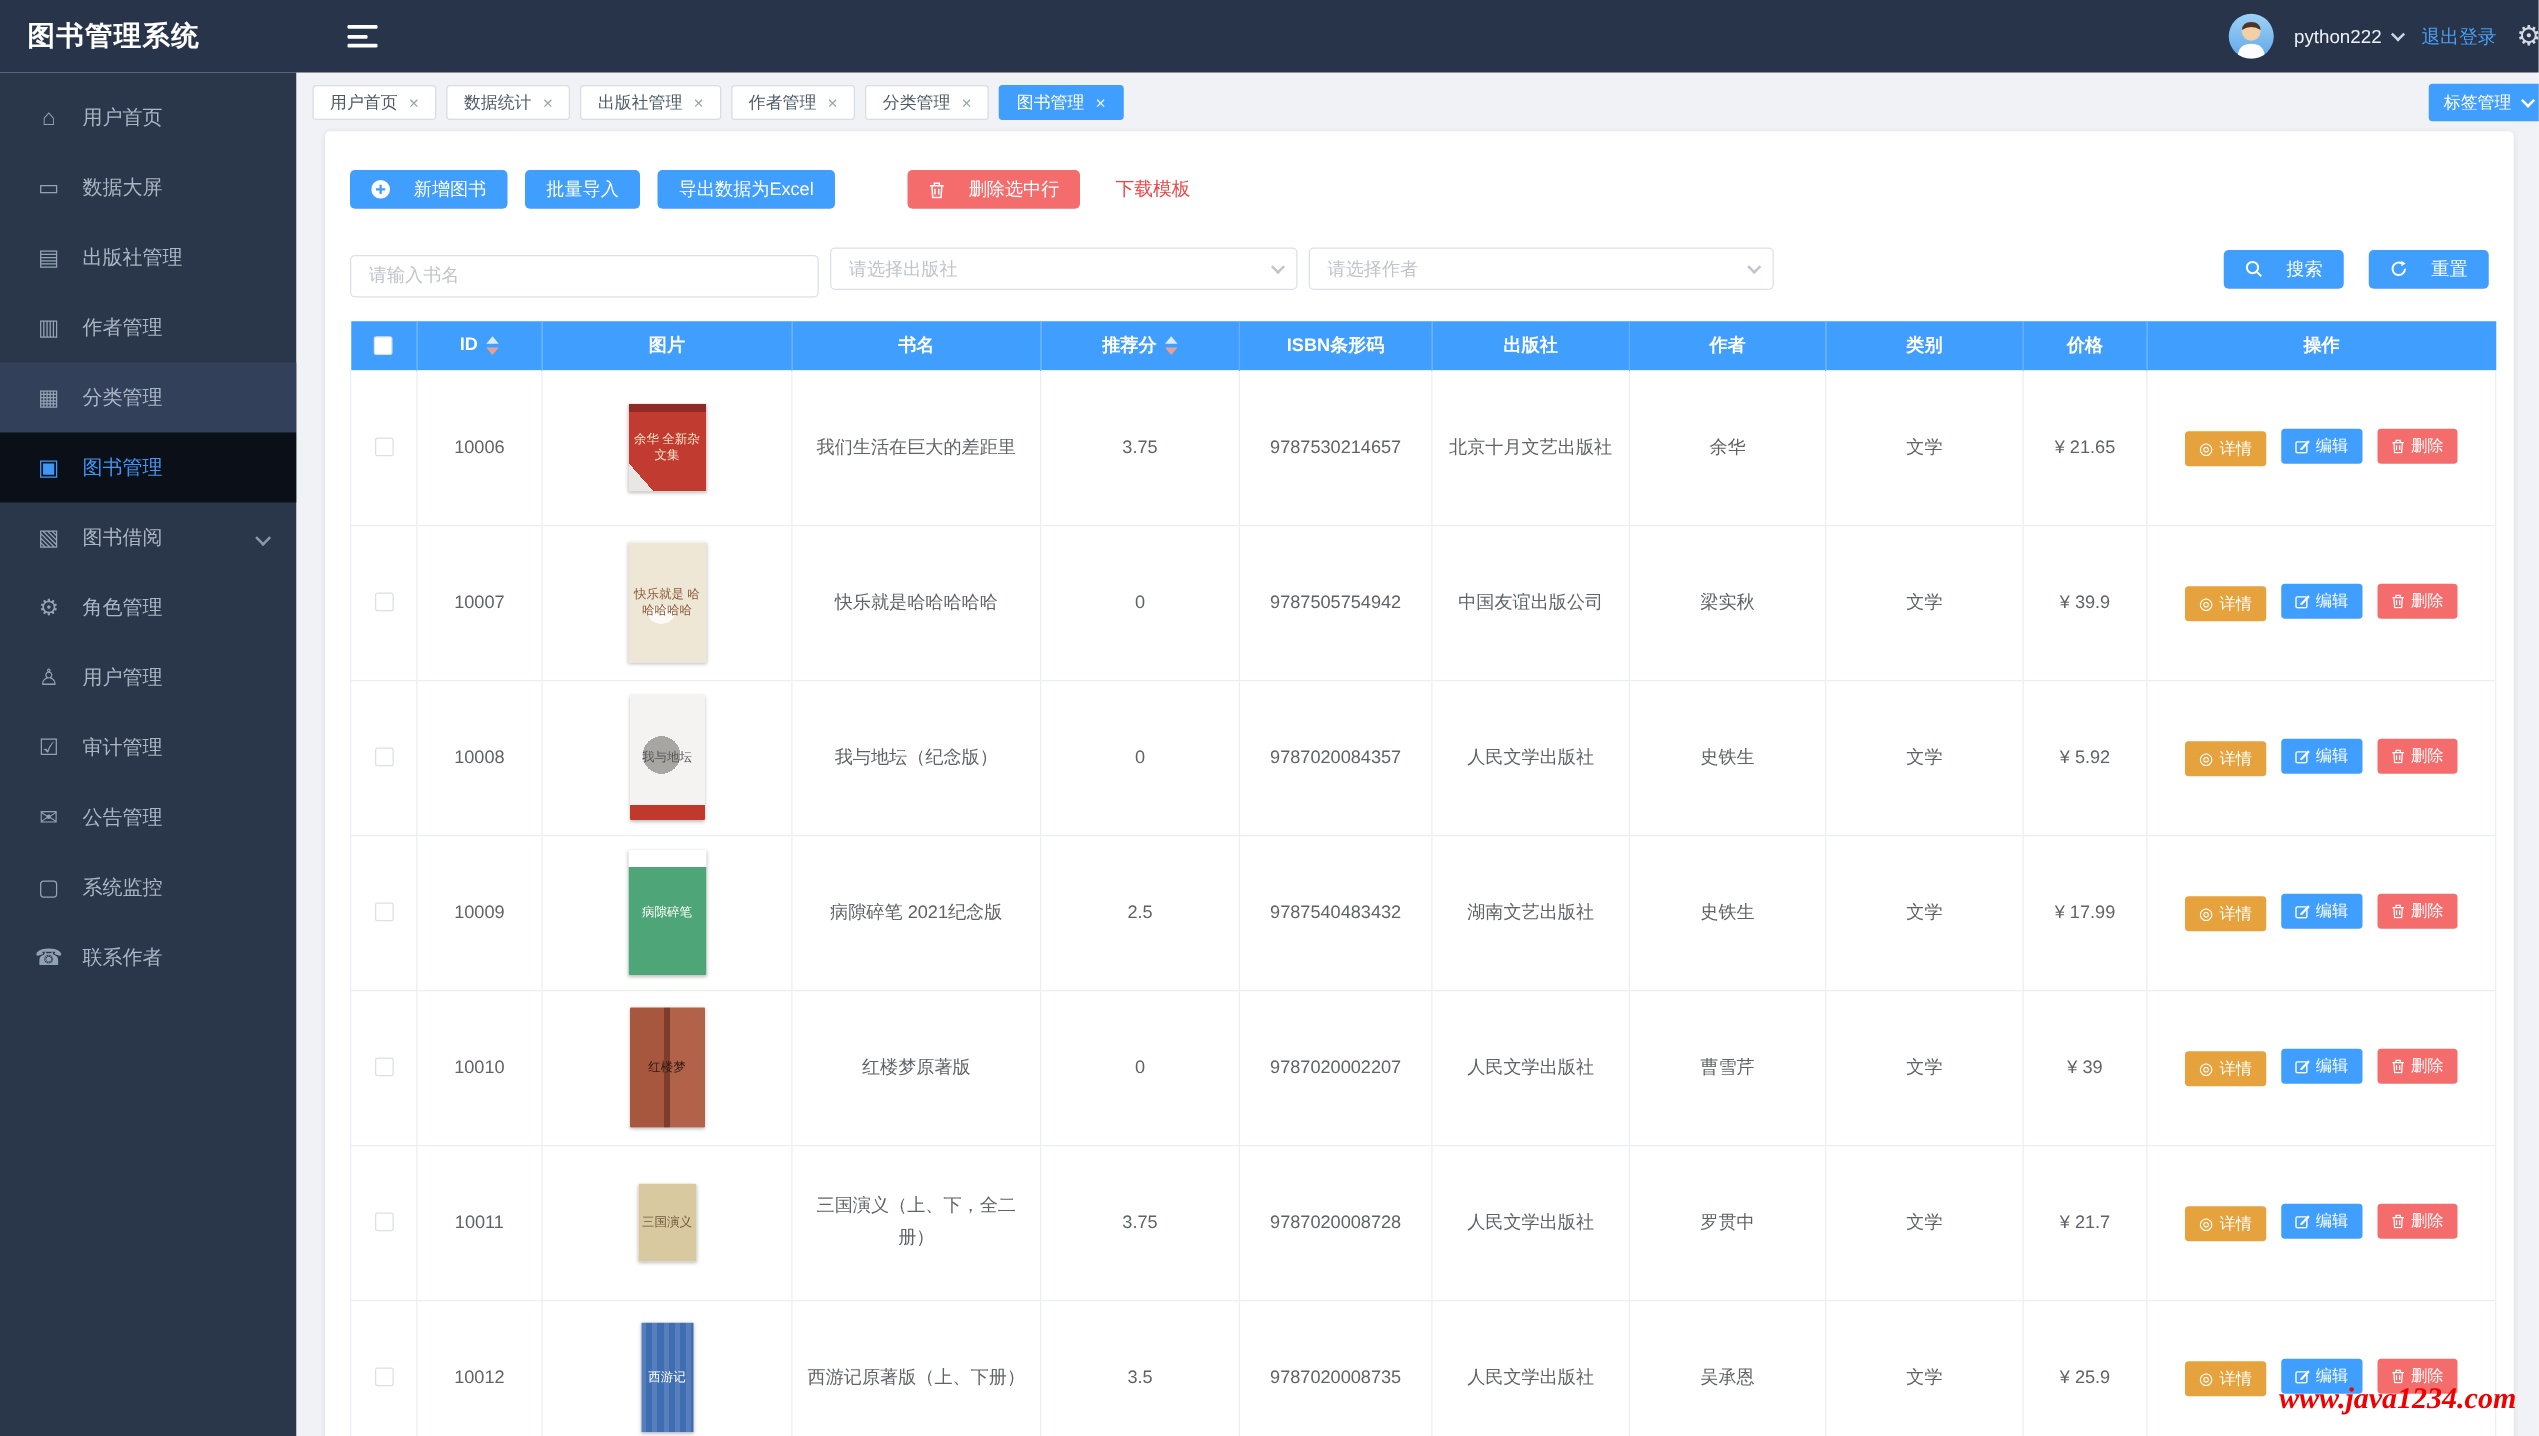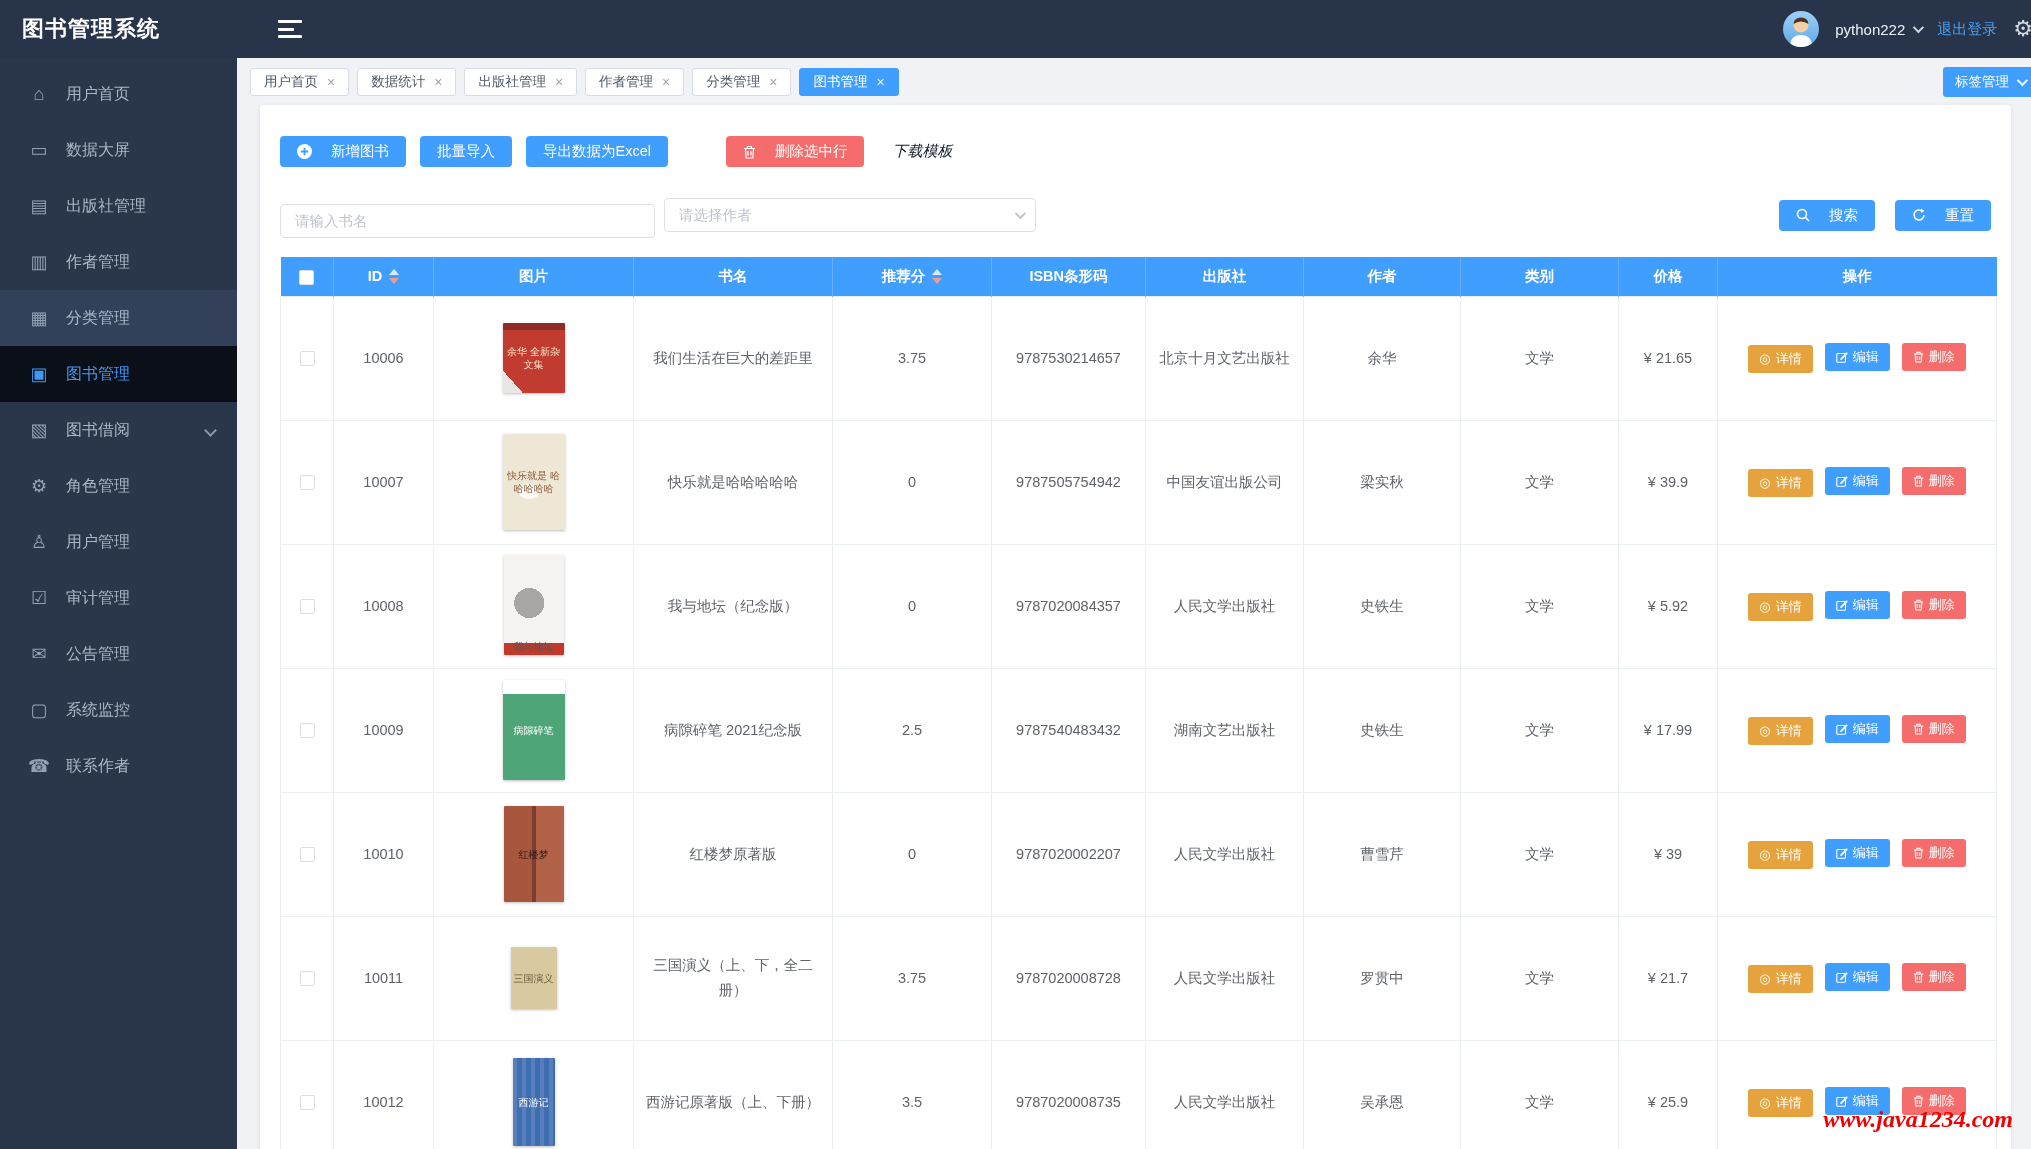--- a/index.html
+++ b/index.html
@@ -40,21 +40,21 @@
   .tagmgr { position:absolute; right:-6px; top:9px; height:30px; background:#409eff; color:#fff; font-size:13.5px; border:none; border-radius:3px; padding:0 12px; display:flex; align-items:center; gap:8px; cursor:pointer; }
   .tagmgr .chev { border-color:#fff; }
 
   .card { position:absolute; left:23px; right:20px; top:47px; height:1200px; background:#fff; border-radius:4px; box-shadow:0 1px 5px rgba(0,0,0,.09); padding:0 20px; }
 
   
   .toolbar { padding-top:31px; display:flex; align-items:center; }
   .btn { height:31px; border:none; border-radius:4px; font-size:14.5px; color:#fff; display:inline-flex; align-items:center; gap:19px; padding:0 17px; margin-right:14px; cursor:pointer; font-family:inherit; }
   .btn-blue { background:#409eff; }
   .btn-red { background:#f56c6c; margin-left:44px; }
-  .download-tpl { font-size:15px; color:#0f172a; margin-left:14px; cursor:pointer;font-style:italic; }
+  .download-tpl { font-size:15px; color:#ef4444; margin-left:14px; cursor:pointer; }
 
   
   .filters { margin-top:25px; display:flex; align-items:center; }
   .inp { height:34px; border:1px solid #dcdfe6; border-radius:4px; font-size:14.5px; color:#606266; padding:0 14px; background:#fff; font-family:inherit; outline:none;margin-top:12px; }
   .inp::placeholder { color:#bfc4cd; }
   .sel { height:34px; border:1px solid #dcdfe6; border-radius:4px; background:#fff; display:flex; align-items:center; padding:0 12px 0 14px; margin-left:9px; cursor:pointer; }
   .sel .sel-ph { color:#bfc4cd; font-size:14.5px; flex:1; }
   .sel .chev { border-color:#c0c4cc; }
   .f-name { width:375px; }
   .s1 { width:374px; } .s2 { width:372px; } .s3 { width:357px; }
@@ -225,20 +225,24 @@
         <svg class="mini" width="13" height="14" viewBox="0 0 13 14">
           <path d="M1 3.5 H12 M4.5 3.5 V1.5 H8.5 V3.5 M2.5 3.5 L3.2 13 H9.8 L10.5 3.5 M5 6 V10.5 M8 6 V10.5" stroke="#fff" stroke-width="1.2" fill="none"></path>
         </svg>
         <span>删除选中行</span>
       </button>
       <span class="download-tpl">下载模板</span>
     </div>
 
     <div class="filters">
       <input class="inp f-name" placeholder="请输入书名" style="">
+      <div class="sel s1">
+        <span class="sel-ph">请选择出版社</span>
+        <span class="chev"></span>
+      </div>
       <div class="sel s2">
         <span class="sel-ph">请选择作者</span>
         <span class="chev"></span>
       </div>
       <button class="btn btn-blue btn-search">
         <svg class="mini" width="14" height="14" viewBox="0 0 14 14">
           <circle cx="6" cy="6" r="4.5" stroke="#fff" stroke-width="1.6" fill="none"></circle>
           <path d="M9.5 9.5 L13 13" stroke="#fff" stroke-width="1.6"></path>
         </svg>
         <span>搜索</span>
@@ -365,21 +369,21 @@
                   <path d="M1 3.5 H12 M4.5 3.5 V1.5 H8.5 V3.5 M2.5 3.5 L3.2 13 H9.8 L10.5 3.5 M5 6 V10.5 M8 6 V10.5" stroke="#fff" stroke-width="1.2" fill="none"></path>
                 </svg>
                 <span>删除</span>
               </button>
             </td>
           </tr>
           <tr>
             <td><span class="cb"></span></td>
             <td>10008</td>
             <td>
-              <div class="cover" style="background: linear-gradient(transparent 0px, transparent 88%, rgb(192, 57, 43) 88%), radial-gradient(15px at 42% 48%, rgb(168, 166, 162) 0px, rgb(168, 166, 162) 100%, transparent 100%), linear-gradient(rgb(244, 243, 241), rgb(244, 243, 241)); width: 60px; height: 100px; color: rgb(85, 85, 85); align-items: flex-end;">
+              <div class="cover" style="background: linear-gradient(transparent 0px, transparent 88%, rgb(192, 57, 43) 88%), radial-gradient(15px at 42% 48%, rgb(168, 166, 162) 0px, rgb(168, 166, 162) 100%, transparent 100%), linear-gradient(rgb(244, 243, 241), rgb(244, 243, 241)); width: 60px; height: 100px; color: rgb(85, 85, 85);">
                 <span>我与地坛</span>
               </div>
             </td>
             <td>我与地坛（纪念版）</td>
             <td>0</td>
             <td>9787020084357</td>
             <td>人民文学出版社</td>
             <td>史铁生</td>
             <td>文学</td>
             <td>¥ 5.92</td>

